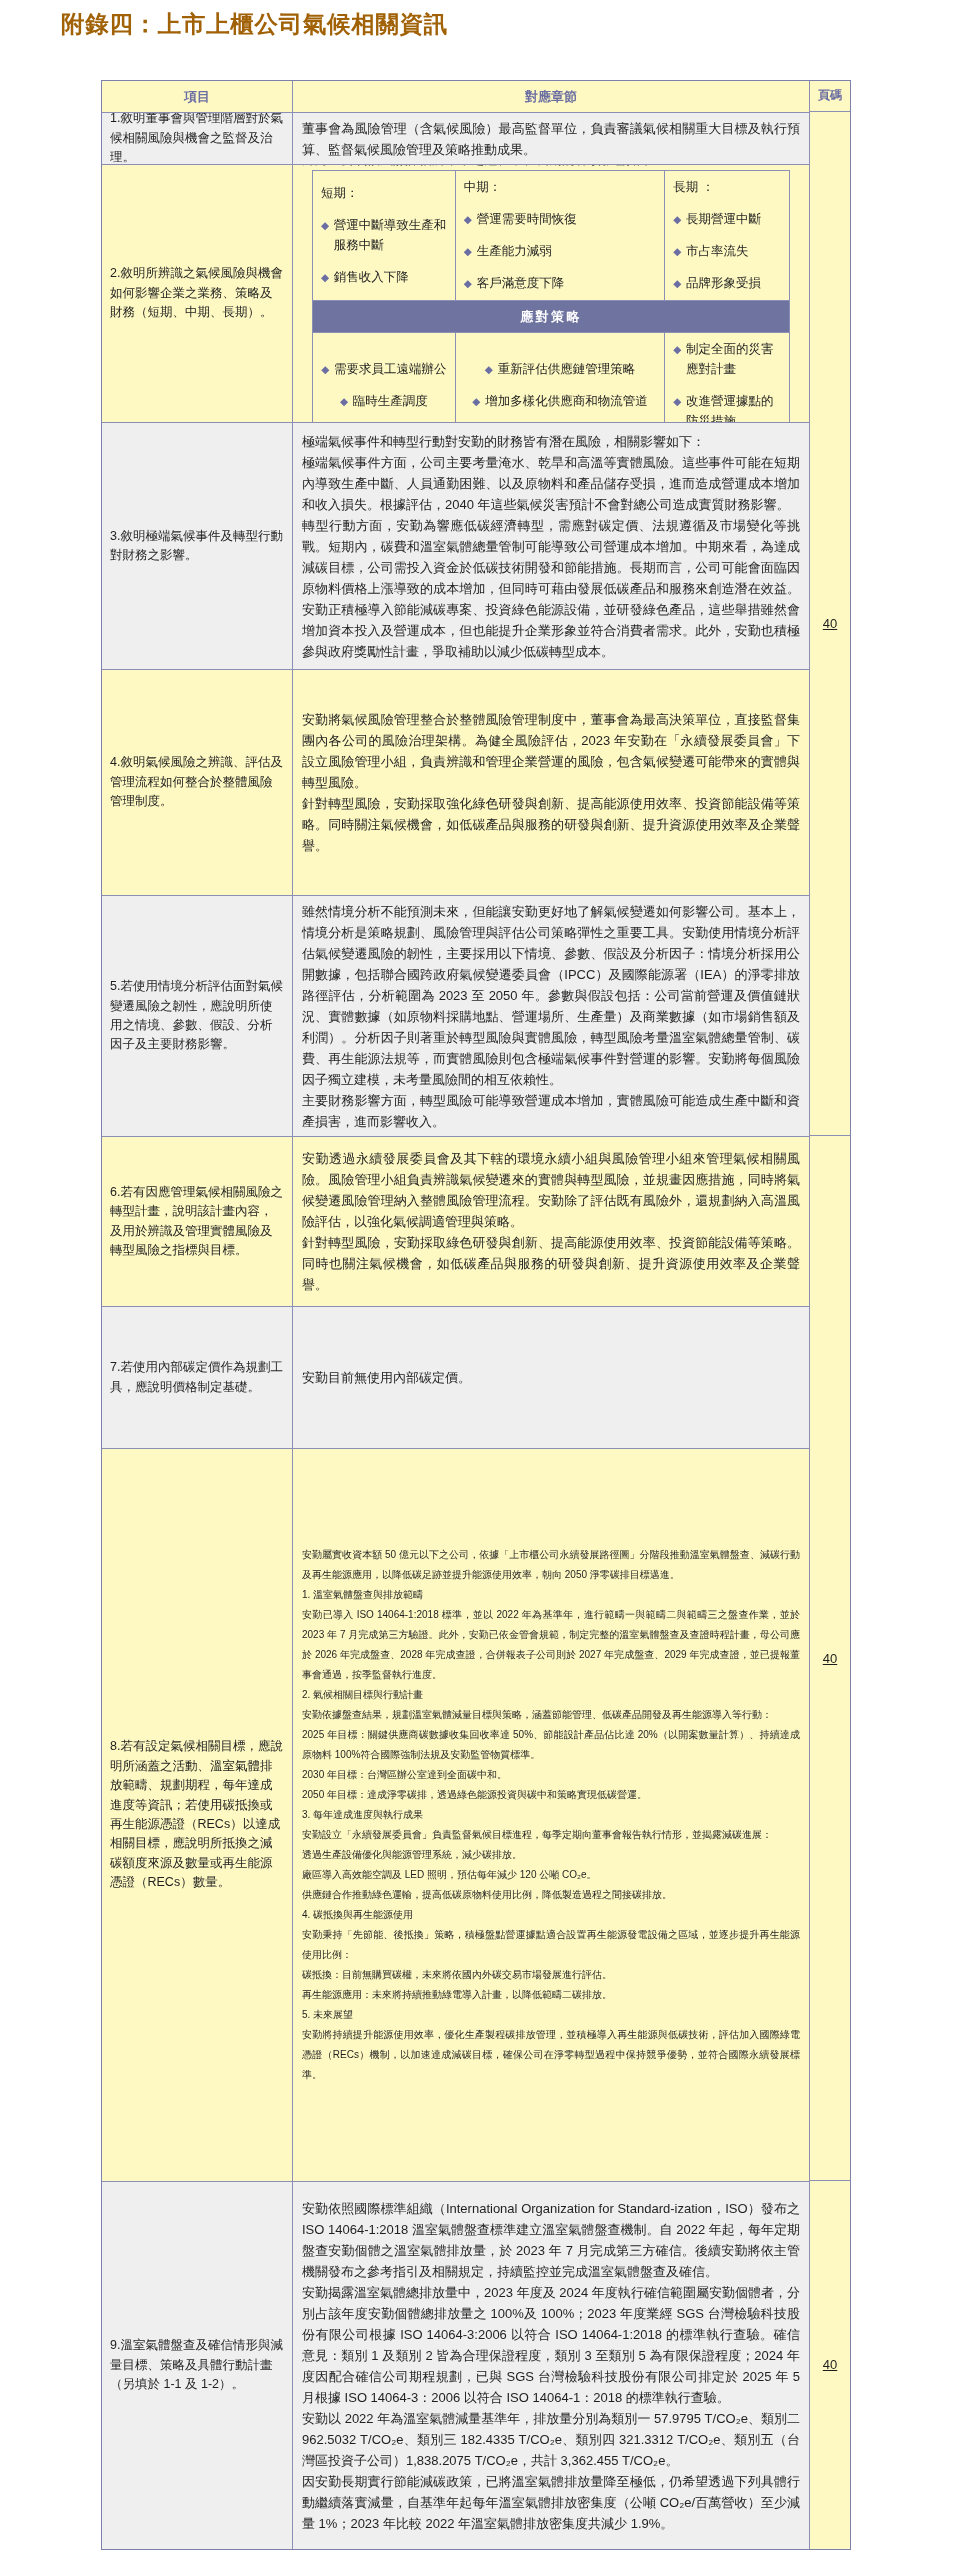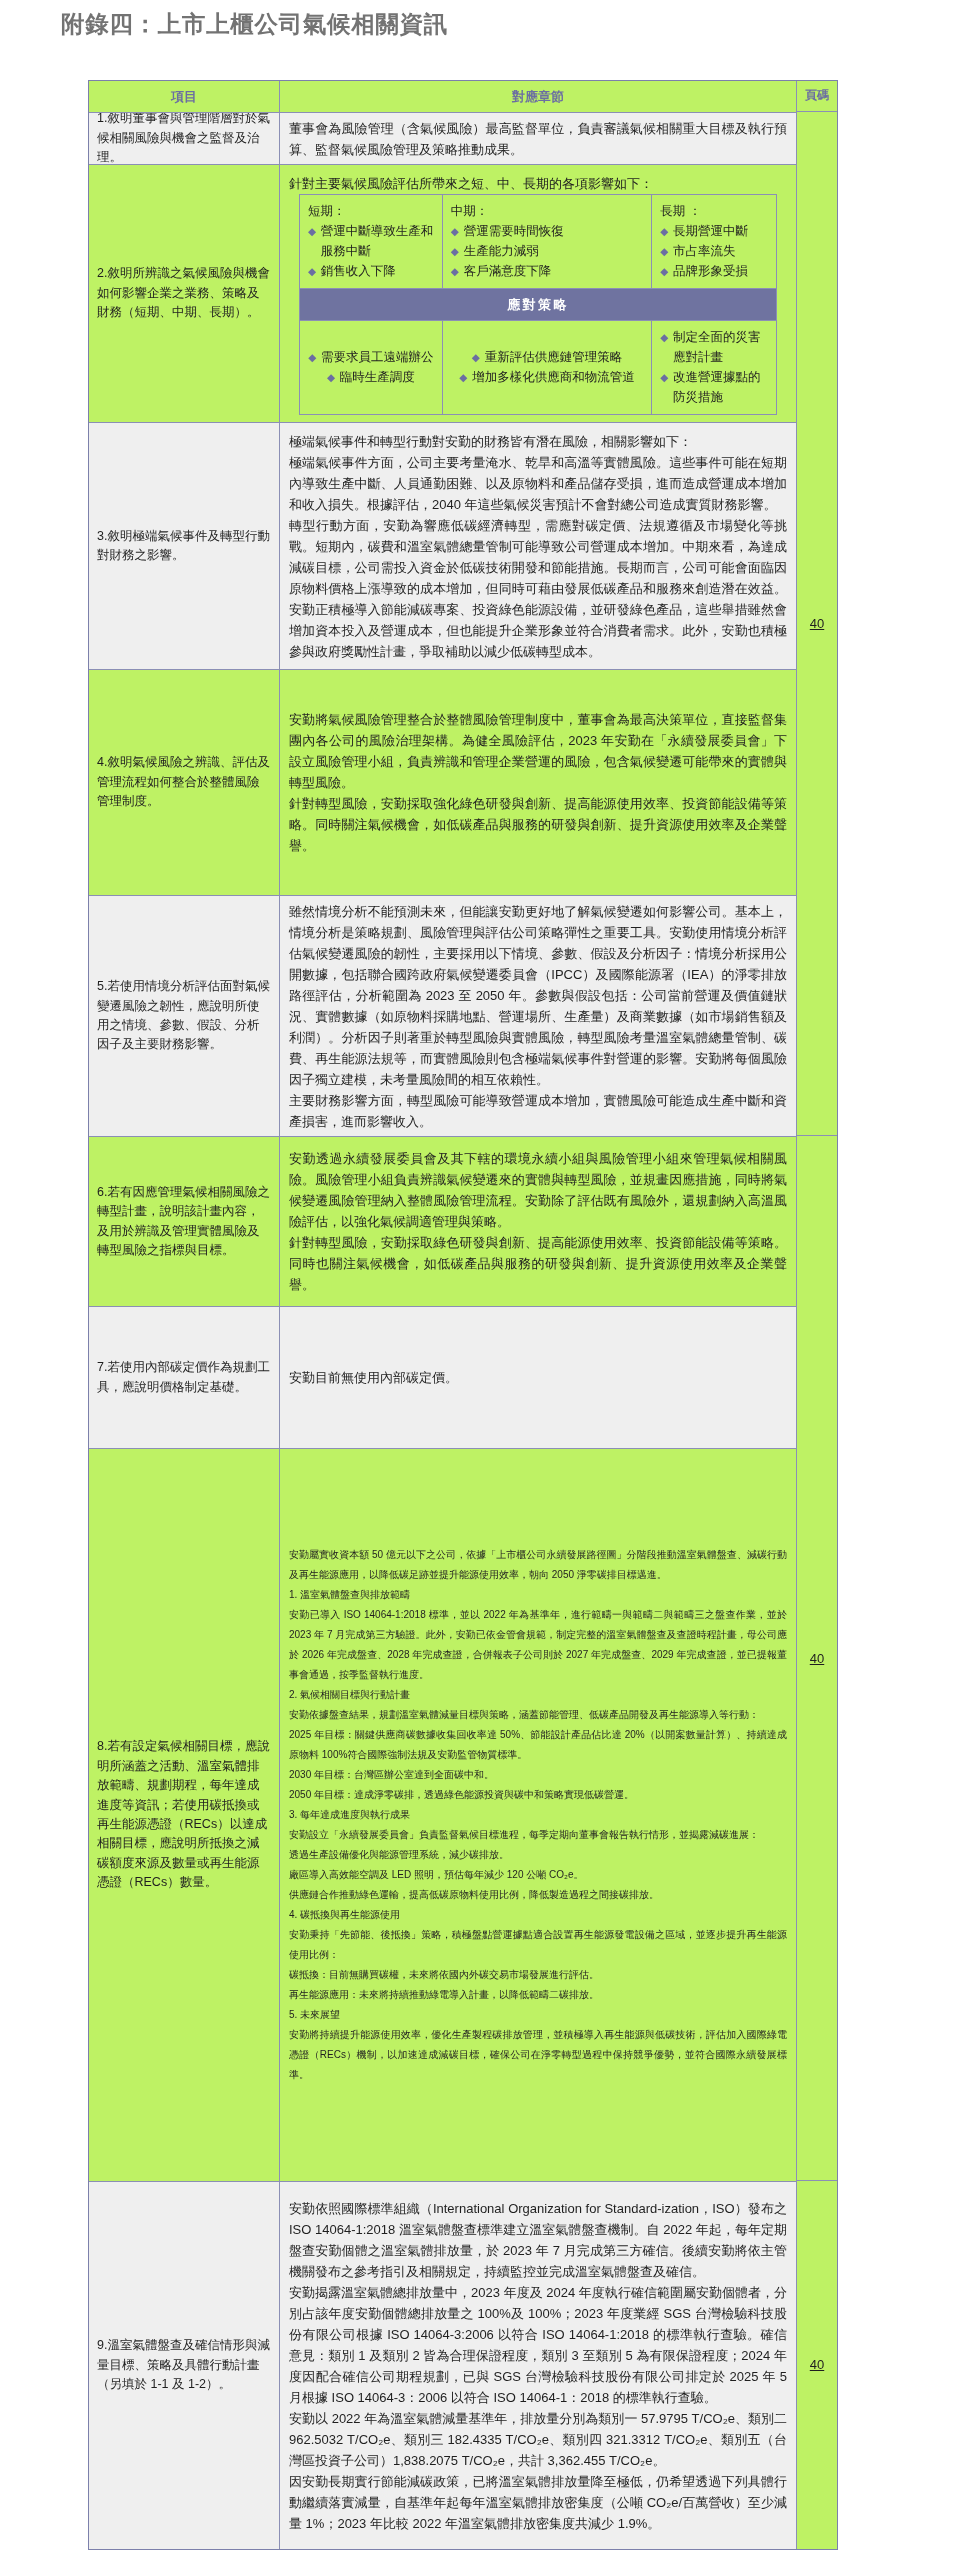--- a/index.html
+++ b/index.html
@@ -1,19 +1,19 @@
 <!DOCTYPE html>
 <html style="font-size:13px"><head>
 <meta charset="utf-8">
 <style>
   html,body{margin:0;padding:0;background:#ffffff;}
   body{width:954px;font-family:"Liberation Sans",sans-serif;color:#1f1f1f;}
   .doc{padding:8px 0 0 61px;}
-  .doc-title{font-size:23.4px;font-weight:bold;color:#737373;letter-spacing:0.8px;margin:0;}
-  .tbl{margin:40px 0 0 27px;width:750px;display:flex;border:0.8px solid #7c80ab;box-sizing:border-box;background:#bef264;}
+  .doc-title{font-size:23.4px;font-weight:bold;color:#a16207;letter-spacing:0.8px;margin:0;}
+  .tbl{margin:40px 0 0 40px;width:750px;display:flex;border:0.8px solid #7c80ab;box-sizing:border-box;background:#fef9c3;}
   .main{width:708px;}
   .row{display:flex;box-sizing:border-box;border-bottom:0.8px solid #8b8fb5;}
   .row:last-child{border-bottom:none;}
   .ci{width:191px;box-sizing:border-box;border-right:0.8px solid #8b8fb5;padding:6.5px 8px;
       font-size:12.5px;line-height:19.4px;display:flex;flex-direction:column;justify-content:center;overflow:hidden;}
   .cc{width:517px;box-sizing:border-box;border-right:0.8px solid #8b8fb5;padding:1px 9px;
       font-size:13px;line-height:21px;display:flex;flex-direction:column;justify-content:center;overflow:hidden;}
   .cc p{margin:0;text-align:justify;}
   .gray .ci,.gray .cc{background:#efefef;}
   .hrow{height:31px;border-bottom:0.8px solid #8b8fb5;display:flex;}
@@ -31,21 +31,21 @@
   .pc1{height:1024px}.pc2{height:1045px}.pc3{height:367px}
   
   .nwrap{width:100%;}
   .nintro{margin:0 0 6.5px 1.6px;text-align:left;}
   .ntbl{width:96%;margin:0 auto;border:0.8px solid #8b8fb5;box-sizing:border-box;}
   .nband{background:#6f73a0;color:#ffffff;font-weight:bold;text-align:center;height:31px;line-height:31px;
          font-size:13px;letter-spacing:2.4px;border-bottom:0.8px solid #8b8fb5;}
   .ncols{display:flex;border-bottom:0.8px solid #8b8fb5;}
   .ncols:last-child{border-bottom:none;}
   .ncol{box-sizing:border-box;border-right:0.8px solid #8b8fb5;padding:6.5px 8px;font-size:12.5px;line-height:20px;
-        display:flex;flex-direction:column;justify-content:center;}
+        display:flex;flex-direction:column;justify-content:center;gap:12px;}
   .ncol:last-child{border-right:none;}
   .nc-a{width:30%}.nc-b{width:44%}.nc-c{width:26%}
   .nlabel{margin:0 0 1.6px 0;}
   .bullet{display:flex;gap:4.8px;align-items:flex-start;}
   .bullet .dia{color:#6b6ea2;font-size:10.5px;line-height:20px;flex:0 0 auto;}
   .center-items{align-items:center;}
   .center-items .bullet{justify-content:center;}
 </style>
 </head>
 <body>

